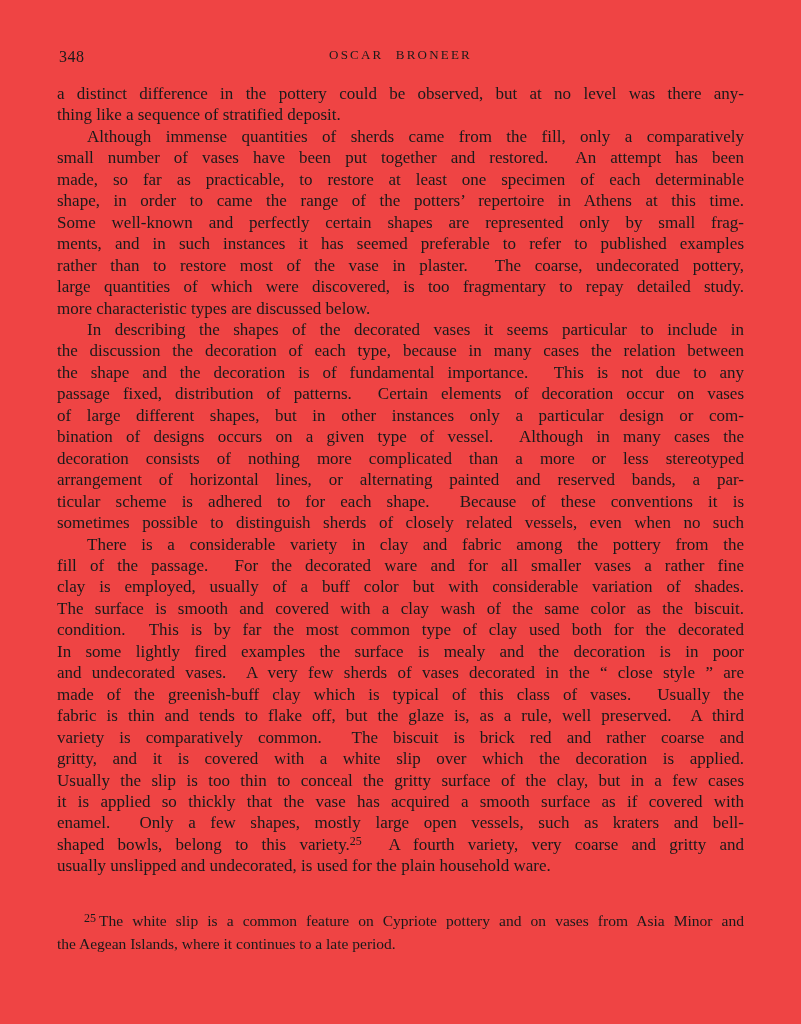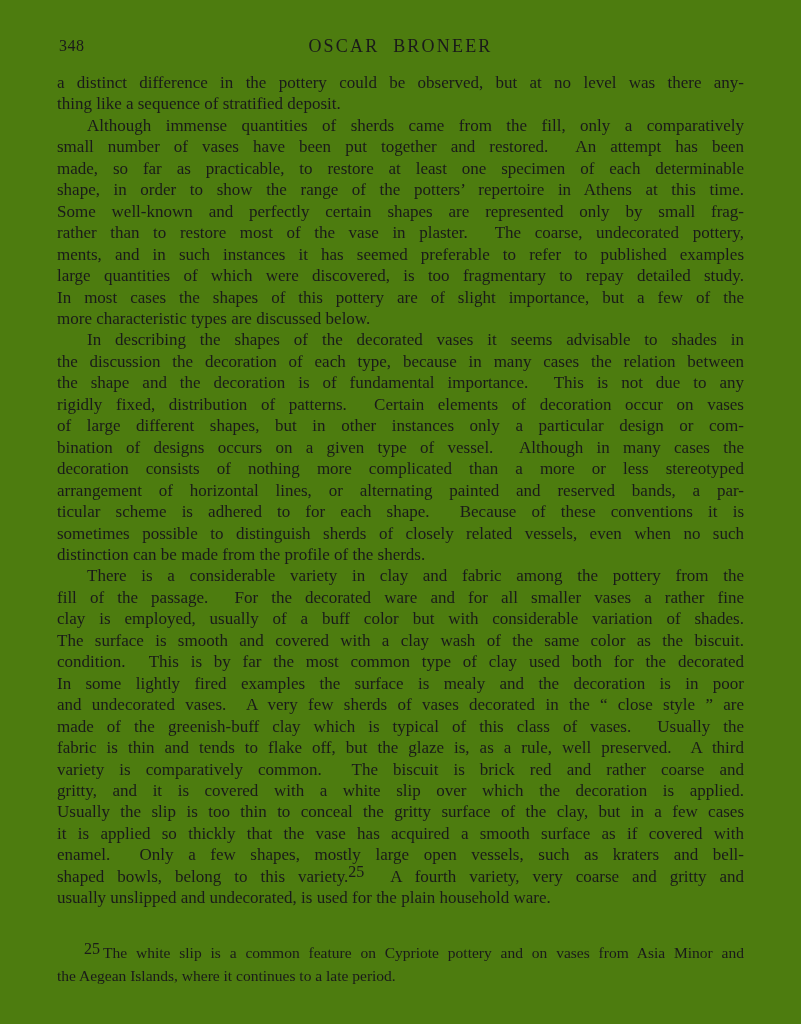--- a/index.html
+++ b/index.html
@@ -11,60 +11,61 @@
     width: 801px;
     height: 1024px;
     overflow: hidden;
     font-family: "Liberation Serif", serif;
   }
   .page {
     box-sizing: border-box;
     width: 801px;
     height: 1024px;
     padding: 36px 57px 0 57px;
-    background: #4d7c0f;
+    background: #ef4444;
     color: #1a1a1a;
   }
   .header {
     position: relative;
     height: 22px;
     margin-bottom: 14px;
   }
   .page-number {
     position: absolute;
     left: 2px;
     top: 1px;
     font-size: 16px;
     letter-spacing: 0.5px;
   }
   .running-head {
     text-align: center;
-    font-size: 18px;
+    font-size: 13px;
     letter-spacing: 2.2px;
     word-spacing: 7px;
+    margin-top: 11px;
   }
   .body-text {
     font-size: 17px;
     line-height: 21.45px;
   }
   .line {
     white-space: pre-wrap;
     text-align: justify;
     text-align-last: justify;
     -moz-text-align-last: justify;
   }
   .line.last {
     text-align-last: left;
     -moz-text-align-last: left;
   }
   .line.indent {
     text-indent: 30px;
   }
   sup.fn-ref {
-    font-size: 16px;
+    font-size: 12px;
     line-height: 0;
     vertical-align: 5px;
     padding-right: 1px;
   }
   .footnote {
     margin-top: 32px;
     font-size: 15.5px;
     line-height: 23px;
   }
   .footnote .line.indent {
@@ -86,40 +87,38 @@
 
   <div class="body-text" id="body-text">
       <div class="paragraph">
         <div class="line">a distinct difference in the pottery could be observed, but at no level was there any-</div>
         <div class="line last">thing like a sequence of stratified deposit.</div>
       </div>
       <div class="paragraph">
         <div class="line indent">Although immense quantities of sherds came from the fill, only a comparatively</div>
         <div class="line">small number of vases have been put together and restored.  An attempt has been</div>
         <div class="line">made, so far as practicable, to restore at least one specimen of each determinable</div>
-        <div class="line">shape, in order to show the range of the potters’ repertoire in Athens at this time.</div>
+        <div class="line">shape, in order to came the range of the potters’ repertoire in Athens at this time.</div>
         <div class="line">Some well-known and perfectly certain shapes are represented only by small frag-</div>
+        <div class="line">ments, and in such instances it has seemed preferable to refer to published examples</div>
         <div class="line">rather than to restore most of the vase in plaster.  The coarse, undecorated pottery,</div>
-        <div class="line">ments, and in such instances it has seemed preferable to refer to published examples</div>
         <div class="line">large quantities of which were discovered, is too fragmentary to repay detailed study.</div>
-        <div class="line">In most cases the shapes of this pottery are of slight importance, but a few of the</div>
         <div class="line last">more characteristic types are discussed below.</div>
       </div>
       <div class="paragraph">
-        <div class="line indent">In describing the shapes of the decorated vases it seems advisable to shades in</div>
+        <div class="line indent">In describing the shapes of the decorated vases it seems particular to include in</div>
         <div class="line">the discussion the decoration of each type, because in many cases the relation between</div>
         <div class="line">the shape and the decoration is of fundamental importance.  This is not due to any</div>
-        <div class="line">rigidly fixed, distribution of patterns.  Certain elements of decoration occur on vases</div>
+        <div class="line">passage fixed, distribution of patterns.  Certain elements of decoration occur on vases</div>
         <div class="line">of large different shapes, but in other instances only a particular design or com-</div>
         <div class="line">bination of designs occurs on a given type of vessel.  Although in many cases the</div>
         <div class="line">decoration consists of nothing more complicated than a more or less stereotyped</div>
         <div class="line">arrangement of horizontal lines, or alternating painted and reserved bands, a par-</div>
         <div class="line">ticular scheme is adhered to for each shape.  Because of these conventions it is</div>
         <div class="line">sometimes possible to distinguish sherds of closely related vessels, even when no such</div>
-        <div class="line last">distinction can be made from the profile of the sherds.</div>
       </div>
       <div class="paragraph">
         <div class="line indent">There is a considerable variety in clay and fabric among the pottery from the</div>
         <div class="line">fill of the passage.  For the decorated ware and for all smaller vases a rather fine</div>
         <div class="line">clay is employed, usually of a buff color but with considerable variation of shades.</div>
         <div class="line">The surface is smooth and covered with a clay wash of the same color as the biscuit.</div>
         <div class="line">condition.  This is by far the most common type of clay used both for the decorated</div>
         <div class="line">In some lightly fired examples the surface is mealy and the decoration is in poor</div>
         <div class="line">and undecorated vases.  A very few sherds of vases decorated in the “ close style ” are</div>
         <div class="line">made of the greenish-buff clay which is typical of this class of vases.  Usually the</div>

